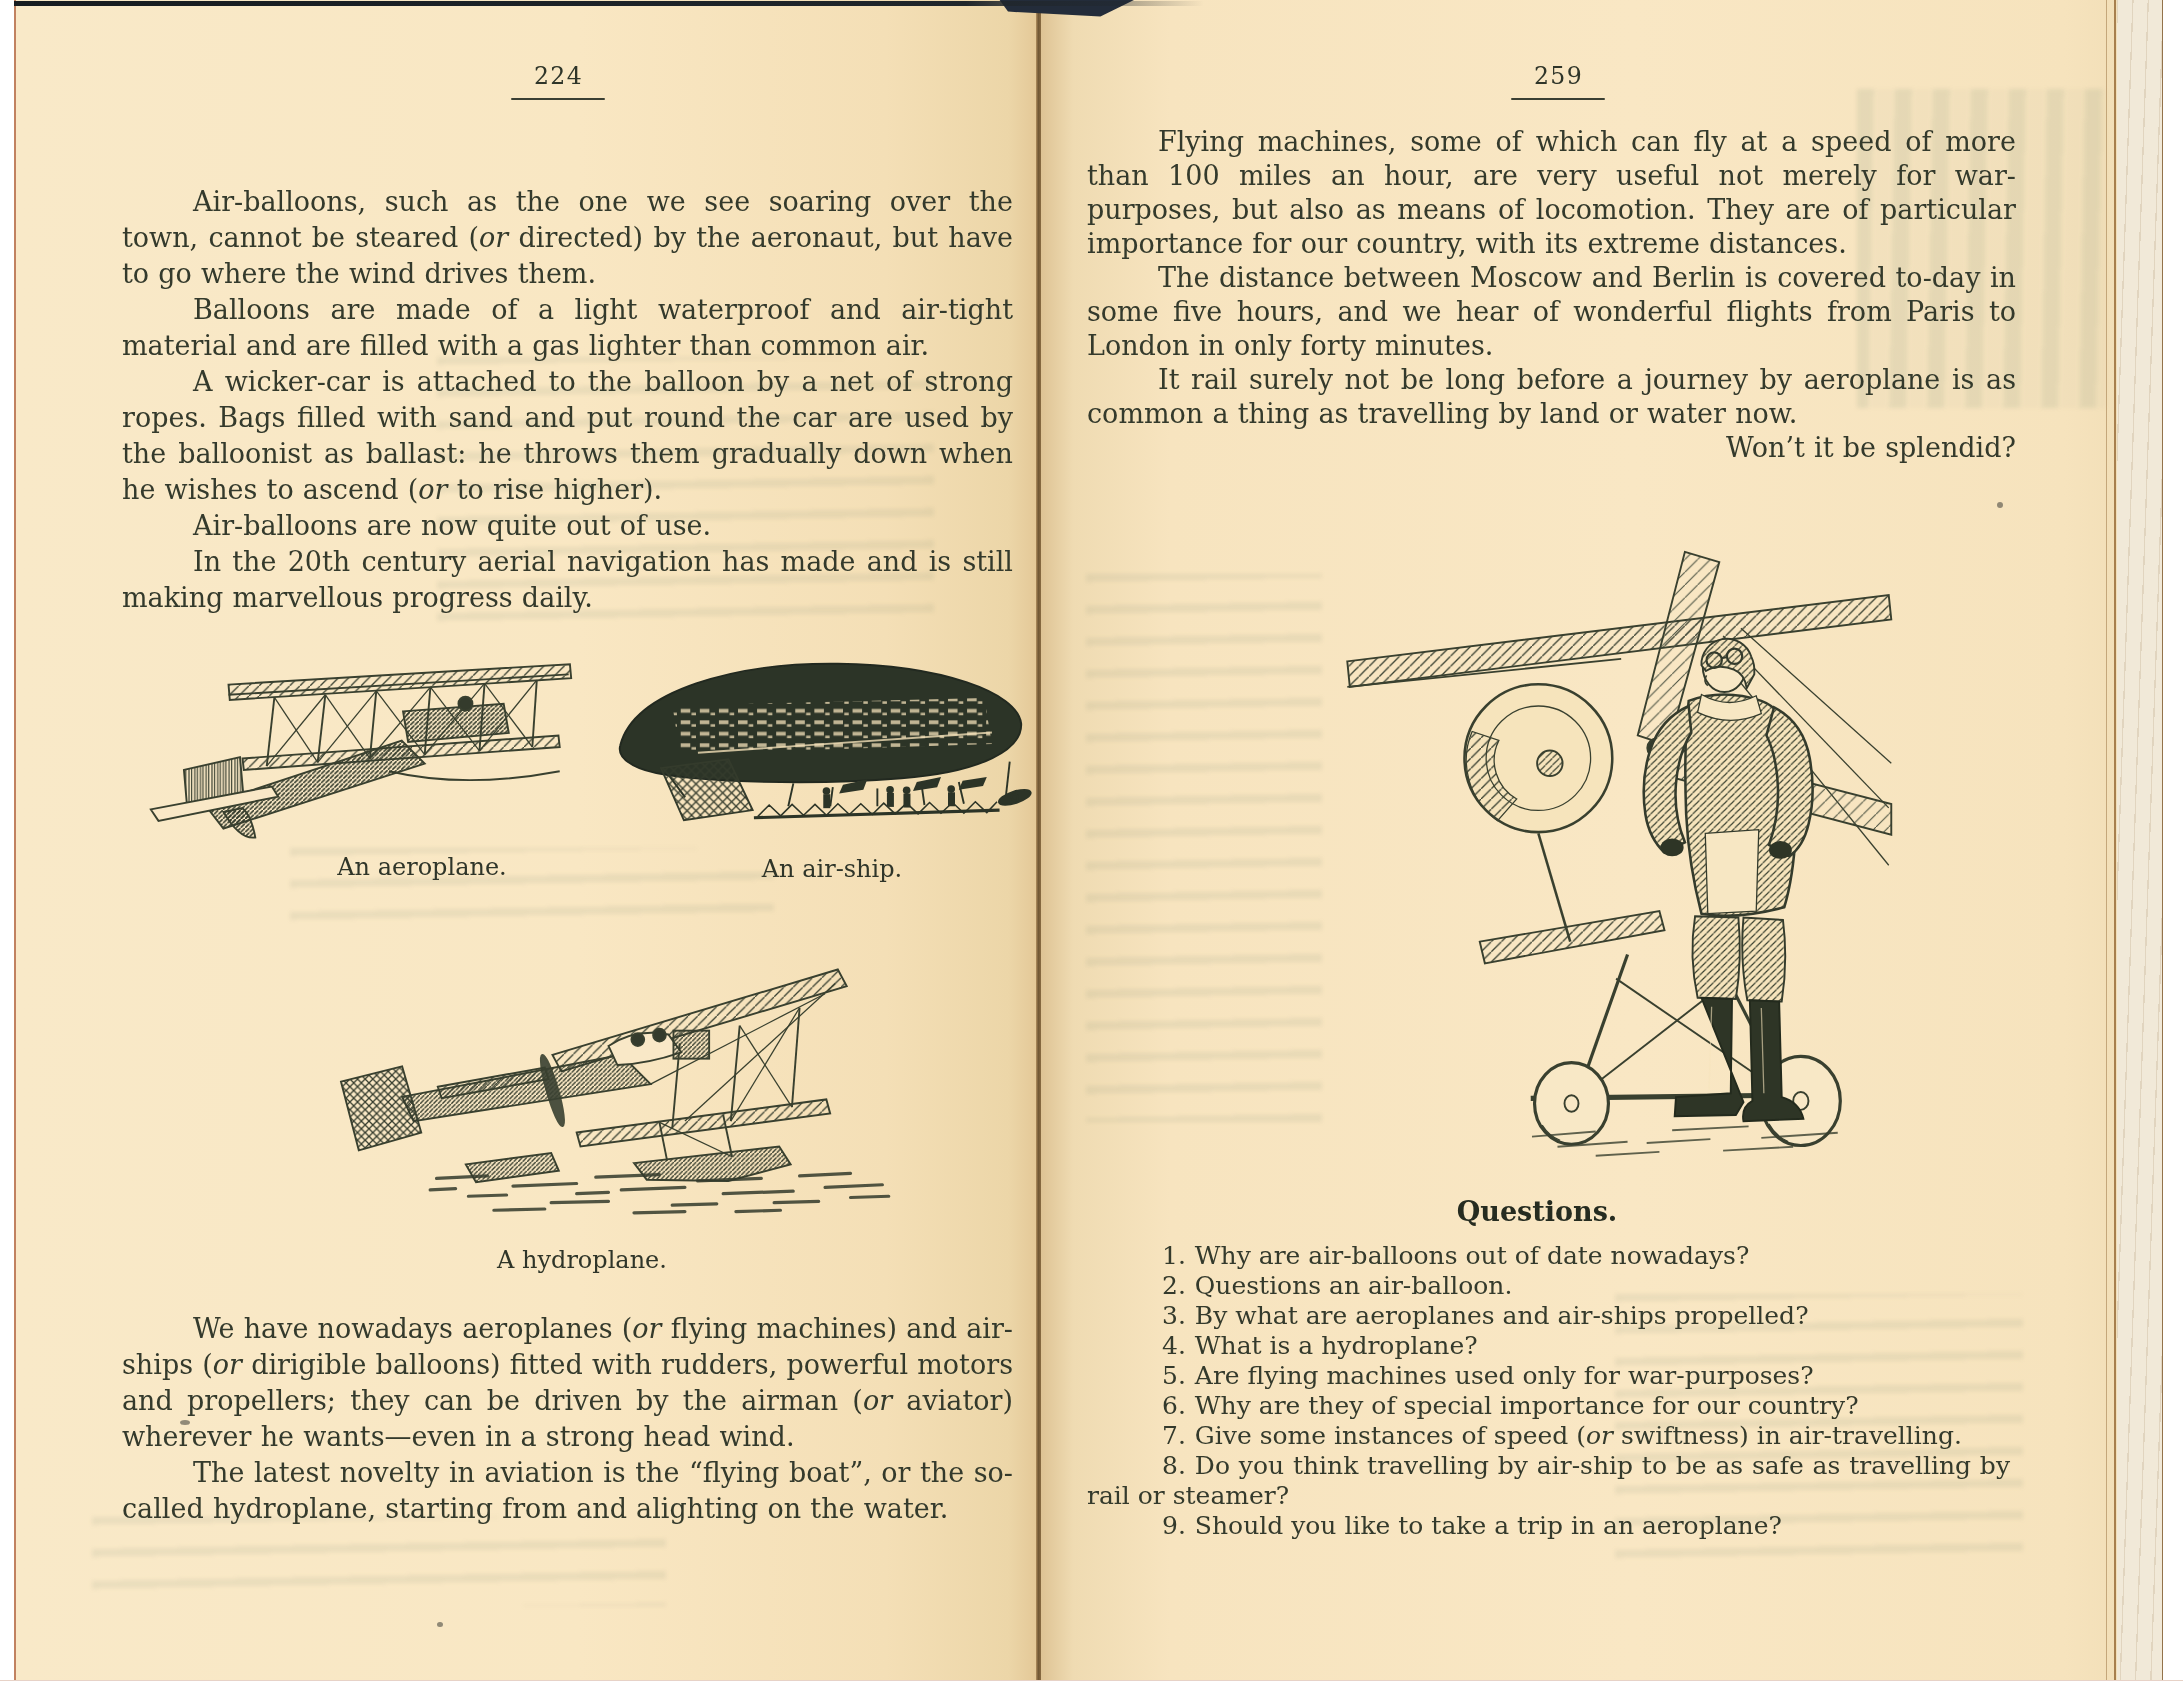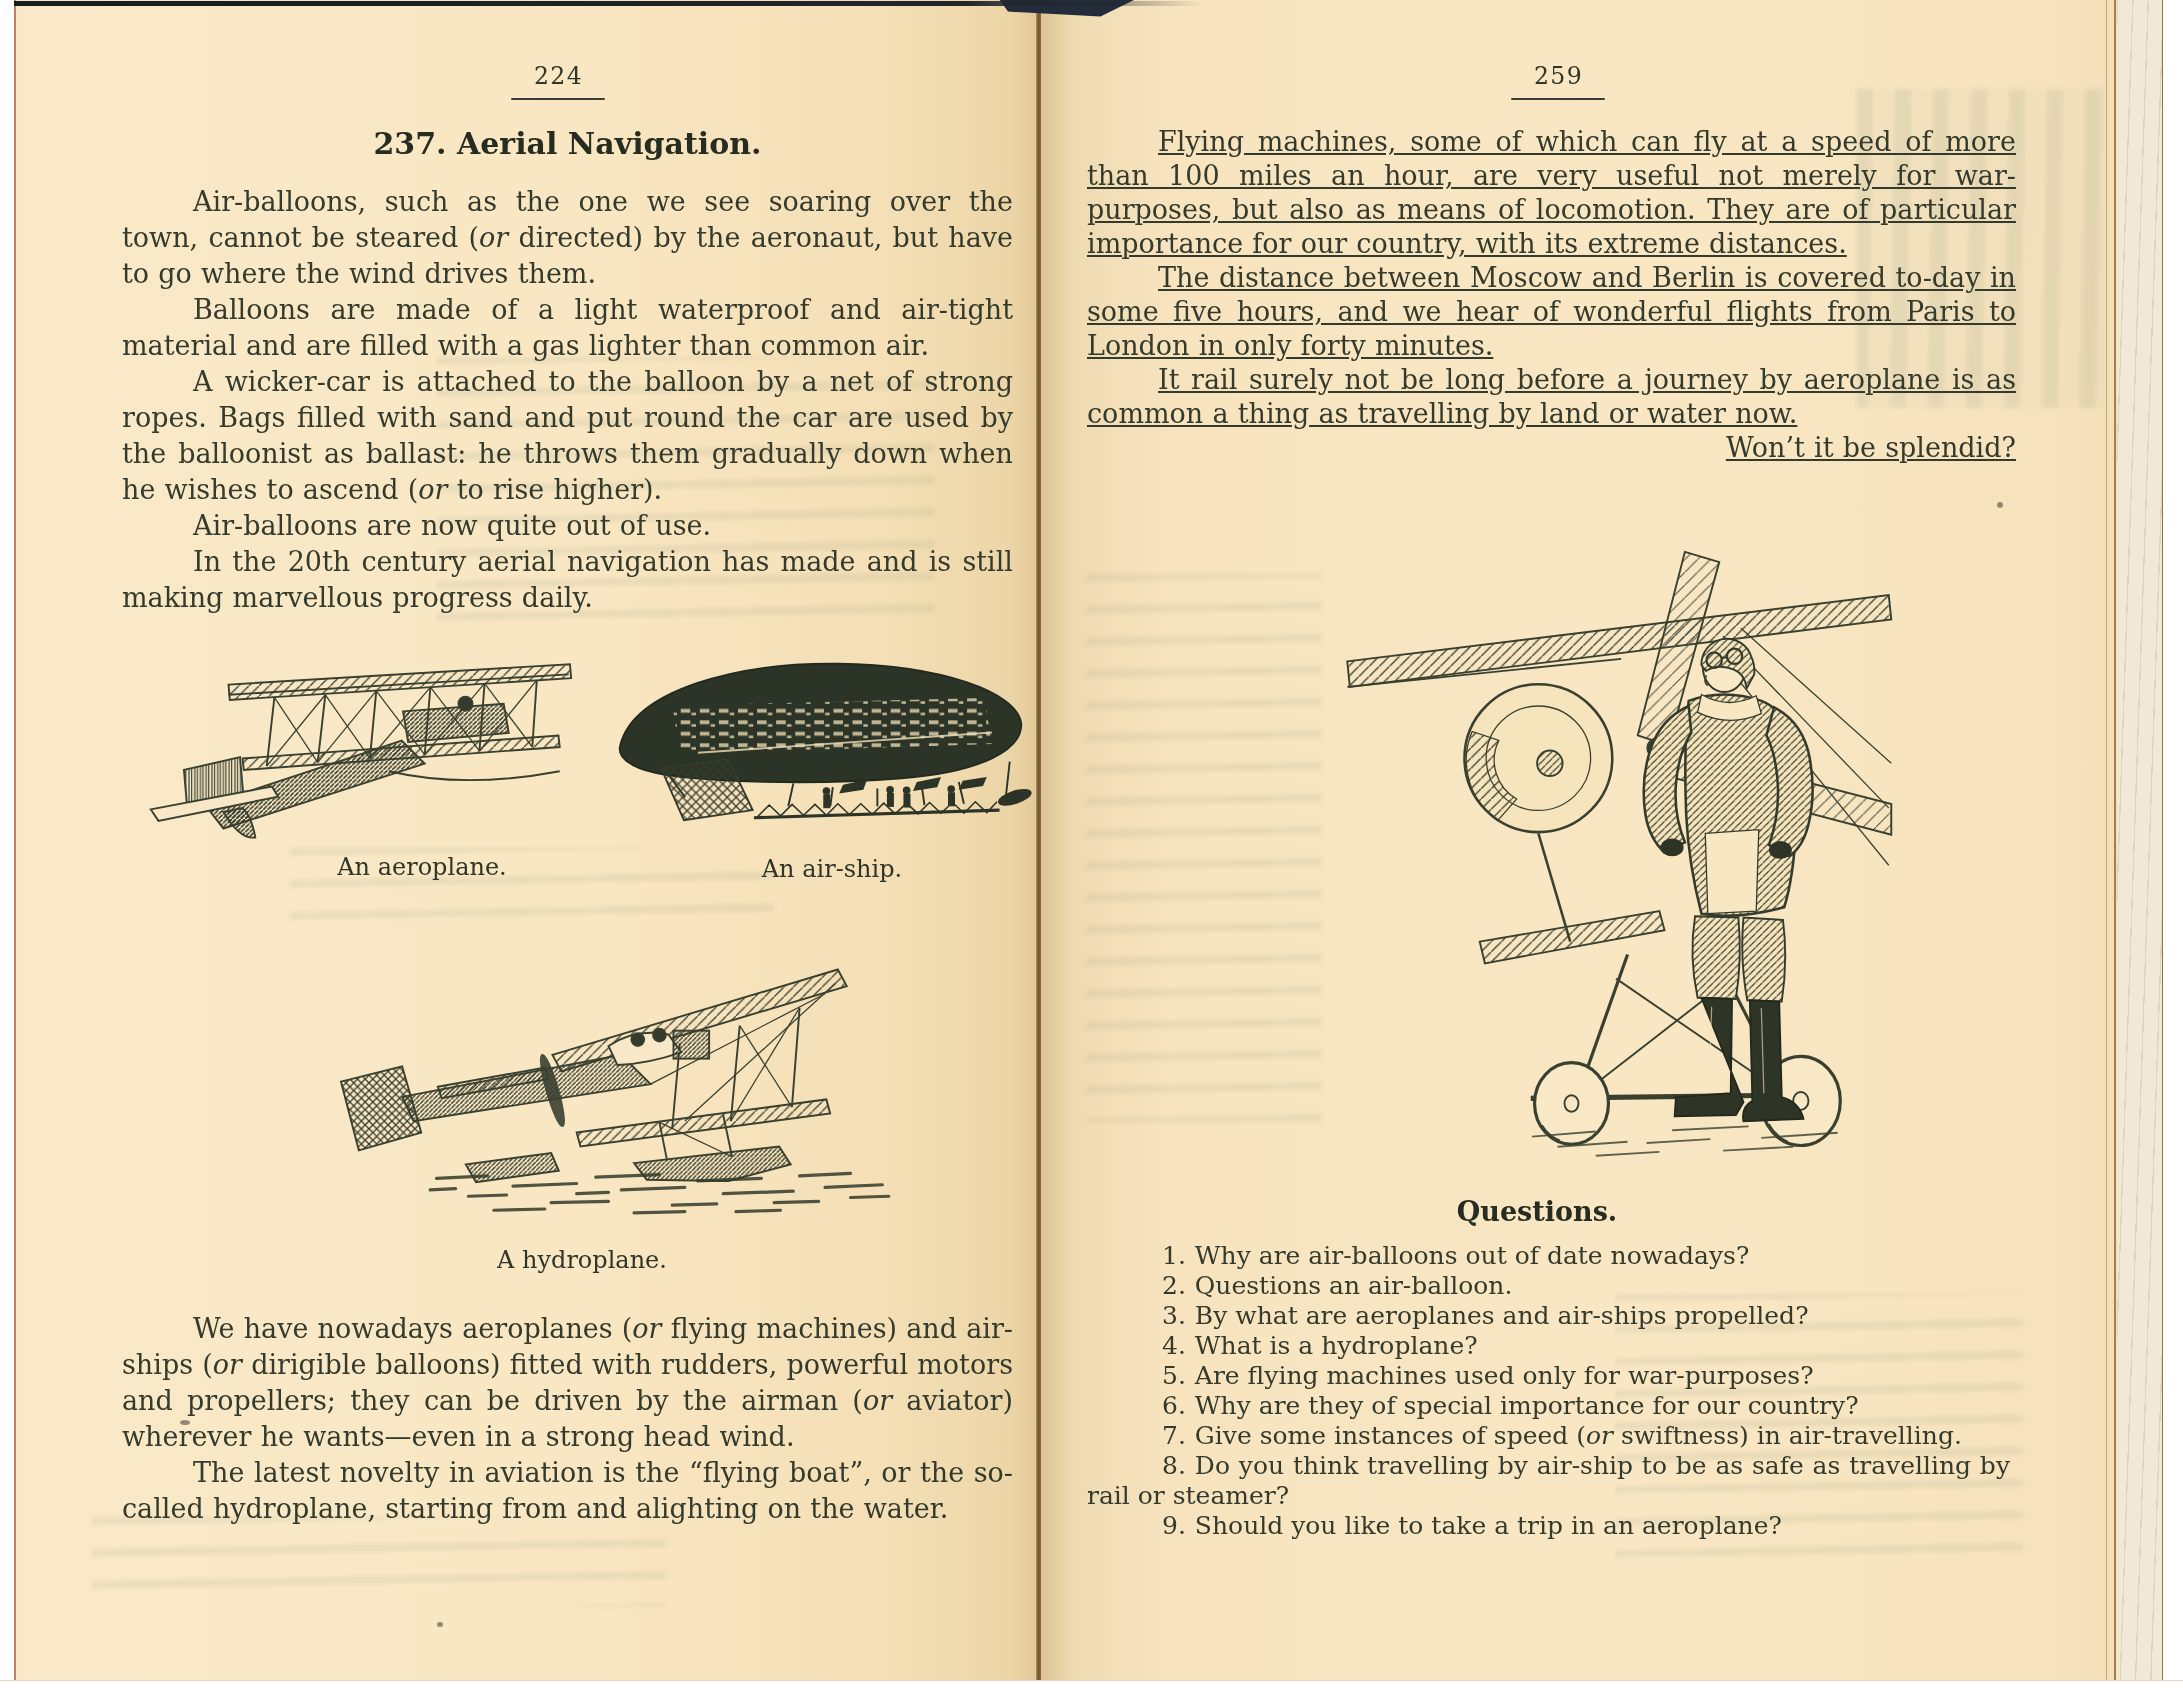--- a/index.html
+++ b/index.html
@@ -65,21 +65,20 @@
 
     <div class="ghost ghost-rows" style="left:421px;top:357px;width:497px;height:274px;"></div>
     <div class="ghost ghost-rows" style="left:274px;top:848px;width:484px;height:83px;"></div>
     <div class="ghost ghost-rows" style="left:76px;top:1517px;width:574px;height:89px;"></div>
     <div class="speck" style="left:164px;top:1420px;width:10.2px;height:5.1px;"></div>
     <div class="speck" style="left:421px;top:1622px;width:5.7px;height:5.1px;"></div>
 
     <div class="pagenum" style="left:479px;top:62px;width:127px;">224</div>
     <div class="pagenum-rule" style="left:495px;top:98px;width:94px;"></div>
 
-    <div class="heading" style="left:106px;top:126px;width:891px;">237. Aerial Navigation.</div>
 
     <div class="body-block" style="left:106px;top:184px;width:891px;">
       <p class="para">Air-balloons, such as the one we see soaring over the town, cannot be steared (<i>or</i> directed) by the aeronaut, but have to go where the wind drives them.</p>
       <p class="para">Balloons are made of a light waterproof and air-tight material and are filled with a gas lighter than common air.</p>
       <p class="para">A wicker-car is attached to the balloon by a net of strong ropes. Bags filled with sand and put round the car are used by the balloonist as ballast: he throws them gradually down when he wishes to ascend (<i>or</i> to rise higher).</p>
       <p class="para">Air-balloons are now quite out of use.</p>
       <p class="para">In the 20th century aerial navigation has made and is still making marvellous progress daily.</p>
     </div>
 
     <div class="figure" style="left:131px;top:645px;width:428px;height:204px;">
@@ -271,21 +270,21 @@
   <div class="page page-right">
 
     <div class="ghost ghost-green" style="left:816px;top:89px;width:249px;height:319px;"></div>
     <div class="ghost ghost-rows" style="left:45px;top:574px;width:236px;height:548px;"></div>
     <div class="ghost ghost-rows" style="left:574px;top:1294px;width:408px;height:274px;"></div>
     <div class="speck" style="left:956px;top:502px;width:6.4px;height:6.4px;"></div>
 
     <div class="pagenum" style="left:454px;top:62px;width:127px;">259</div>
     <div class="pagenum-rule" style="left:470px;top:98px;width:94px;"></div>
 
-    <div class="body-block" style="left:46px;top:125px;width:929px;text-decoration:underline;">
+    <div class="body-block" style="left:46px;top:125px;width:929px;">
       <p class="para">Flying machines, some of which can fly at a speed of more than 100 miles an hour, are very useful not merely for war-purposes, but also as means of locomotion. They are of particular importance for our country, with its extreme distances.</p>
       <p class="para">The distance between Moscow and Berlin is covered to-day in some five hours, and we hear of wonderful flights from Paris to London in only forty minutes.</p>
       <p class="para">It rail surely not be long before a journey by aeroplane is as common a thing as travelling by land or water now.</p>
       <p class="para nojust">Won’t it be splendid?</p>
     </div>
 
     <div class="figure" style="left:287px;top:534px;width:580px;height:637px;">
       <svg width="580" height="637" viewBox="0 0 910 1000">
         <defs>
           <pattern id="av-hatch" width="16" height="16" patternUnits="userSpaceOnUse">

